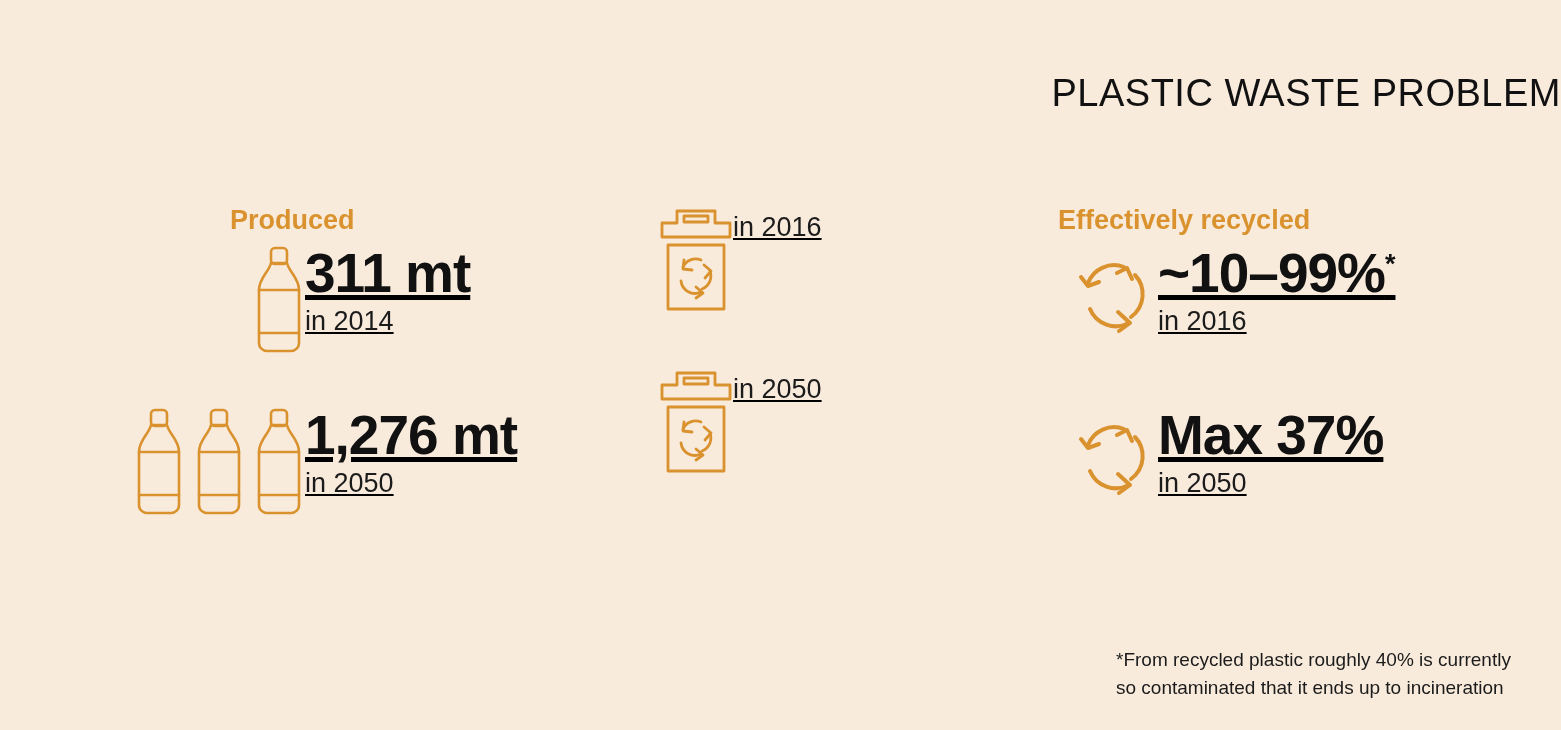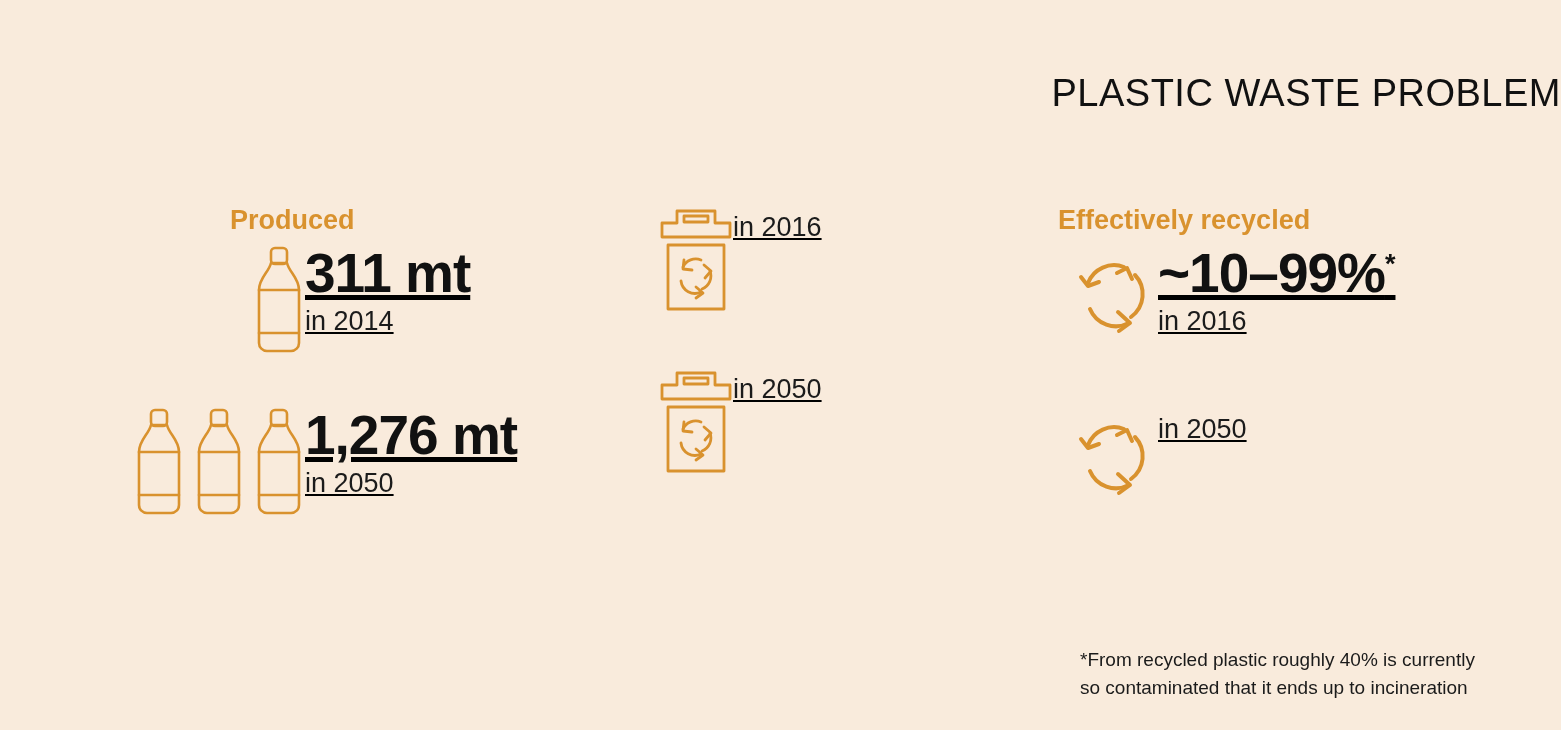--- a/index.html
+++ b/index.html
@@ -98,21 +98,21 @@
   .col-collected .icon-box-1 { width: 85px; }
   .col-collected .icon-box-2 { width: 85px; }
   .col-recycled  .icon-box-1 { width: 100px; }
   .col-recycled  .icon-box-2 { width: 100px; }
 
   .row-gap { height: 12px; }
 
   
   .footnote {
     position: absolute;
-    left: 1080px;
+    left: 1116px;
     top: 646px;
     font-size: 19px;
     line-height: 1.45;
     color: #1b1b1b;
     white-space: pre-line;
   }
 
   svg { display: block; }
 </style>
 </head>
@@ -254,20 +254,21 @@
             <path d="M52 14 a28 28 0 0 0 -36 16"></path>
             <path d="M9 24 L16 33 L27 29"></path>
             <path d="M63 22 a28 28 0 0 1 -4 42"></path>
             <path d="M45 20 L55 15 L60 26"></path>
             <path d="M18 56 a28 28 0 0 0 39 14"></path>
             <path d="M46 59 L58 70 L47 78"></path>
           </g>
         </svg>
       </div>
       <div class="stat-text">
+        <div class="stat-value">Max 37%</div>
         <div class="stat-sub">in 2050</div>
       </div>
     </div>
   </div>
 
   <div class="footnote">*From recycled plastic roughly 40% is currently
 so contaminated that it ends up to incineration</div>
 
 </div>
 

